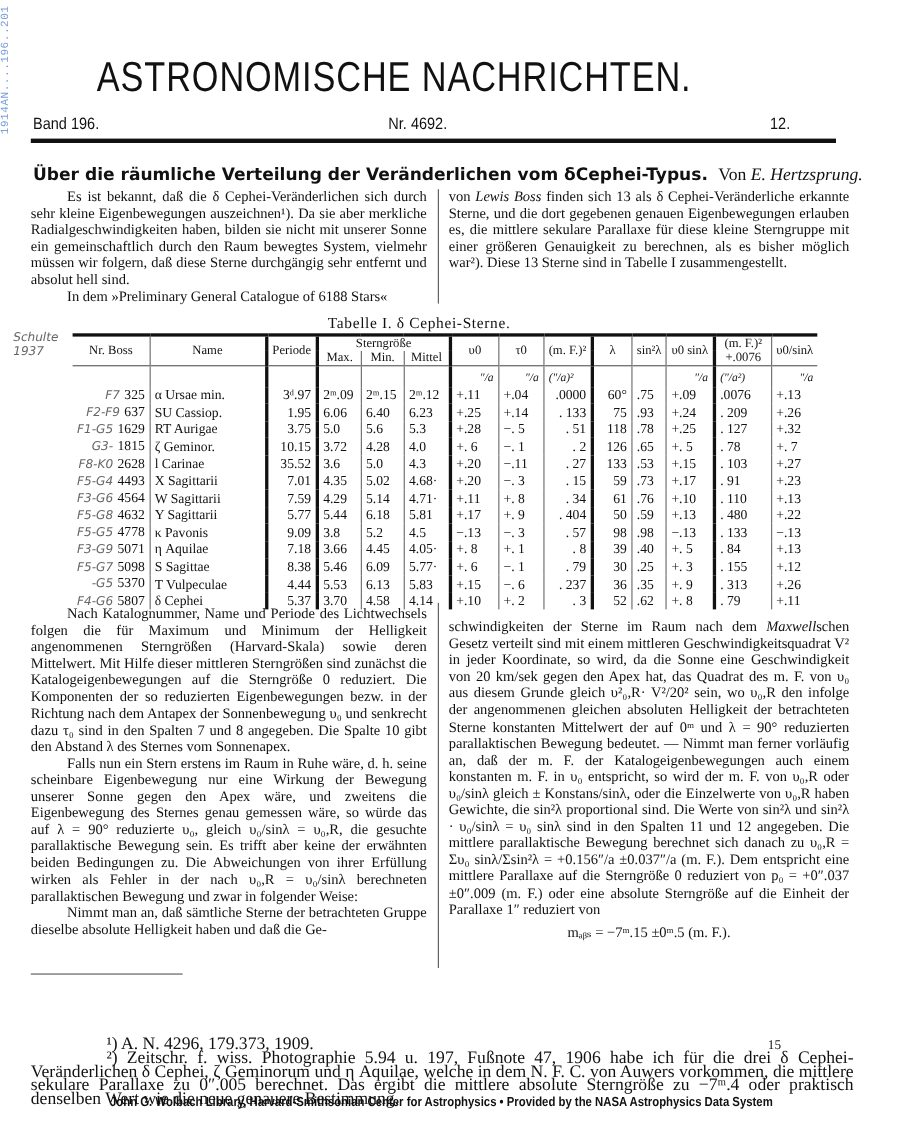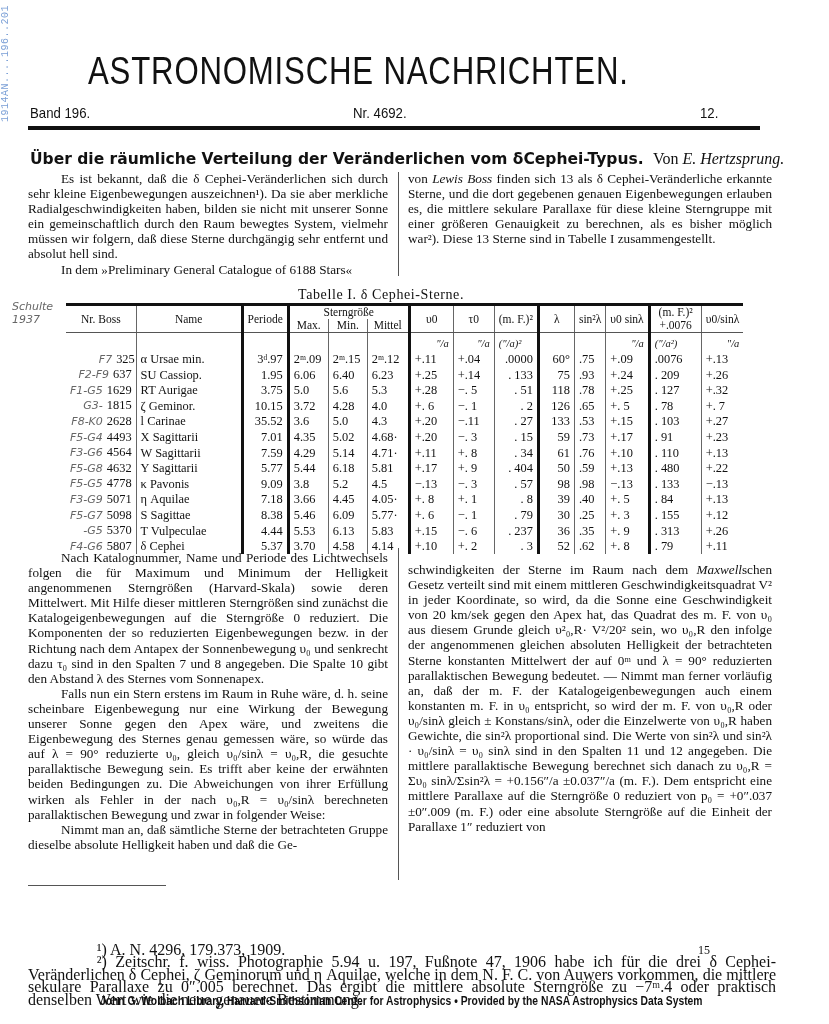--- a/index.html
+++ b/index.html
@@ -94,21 +94,21 @@
       <td class="blh">″/a</td>
       <td class="bl">″/a</td>
       <td class="bl" style="text-align:left;">(″/a)²</td>
       <td class="blh"></td>
         <td class="bl"></td>
       <td class="bl">″/a</td>
       <td class="blh" style="text-align:left;">(″/a²)</td>
       <td class="bl">″/a</td>
     </tr>
   <tr>
-        <td class="num" style="text-align: center; position: relative; left: 16px;"><span class="annot" style="position: static; margin-right: 4px;">F7</span><span>325</span></td>
+        <td class="num" style="text-align: right; position: relative; left: 0px;"><span class="annot" style="position: static; margin-right: 4px;">F7</span><span>325</span></td>
         <td class="bl">α Ursae min.</td>
         <td class="blh num">3ᵈ.97</td>
         <td class="blh">2ᵐ.09</td>
         <td class="bl">2ᵐ.15</td>
         <td class="bl">2ᵐ.12</td>
         <td class="blh">+.11</td>
         <td class="bl">+.04</td>
         <td class="bl num">.0000</td>
         <td class="blh num">60°</td>
         <td class="bl">.75</td>
@@ -312,20 +312,21 @@
 </table>
 
 <div class="col col-left" style="top:550px;">
   <p>Nach Katalognummer, Name und Periode des Lichtwechsels folgen die für Maximum und Minimum der Helligkeit angenommenen Sterngrößen (Harvard-Skala) sowie deren Mittelwert. Mit Hilfe dieser mittleren Sterngrößen sind zunächst die Katalogeigenbewegungen auf die Sterngröße 0 reduziert. Die Komponenten der so reduzierten Eigenbewegungen bezw. in der Richtung nach dem Antapex der Sonnenbewegung υ₀ und senkrecht dazu τ₀ sind in den Spalten 7 und 8 angegeben. Die Spalte 10 gibt den Abstand λ des Sternes vom Sonnenapex.</p>
   <p>Falls nun ein Stern erstens im Raum in Ruhe wäre, d. h. seine scheinbare Eigenbewegung nur eine Wirkung der Bewegung unserer Sonne gegen den Apex wäre, und zweitens die Eigenbewegung des Sternes genau gemessen wäre, so würde das auf λ = 90° reduzierte υ₀, gleich υ₀/sinλ = υ₀,R, die gesuchte parallaktische Bewegung sein. Es trifft aber keine der erwähnten beiden Bedingungen zu. Die Abweichungen von ihrer Erfüllung wirken als Fehler in der nach υ₀,R = υ₀/sinλ berechneten parallaktischen Bewegung und zwar in folgender Weise:</p>
   <p>Nimmt man an, daß sämtliche Sterne der betrachteten Gruppe dieselbe absolute Helligkeit haben und daß die Ge-</p>
 </div>
 <div class="vsep" style="top:548px;height:332px;"></div>
 <div class="col col-right" style="top:550px;margin-top:12px;">
   <p class="noindent"><span>schwindigkeiten der Sterne im Raum nach dem</span> <i>Maxwell</i><span>schen Gesetz verteilt sind mit einem mittleren Geschwindigkeitsquadrat V² in jeder Koordinate, so wird, da die Sonne eine Geschwindigkeit von 20 km/sek gegen den Apex hat, das Quadrat des m. F. von υ₀ aus diesem Grunde gleich υ²₀,R· V²/20² sein, wo υ₀,R den infolge der angenommenen gleichen absoluten Helligkeit der betrachteten Sterne konstanten Mittelwert der auf 0ᵐ und λ = 90° reduzierten parallaktischen Bewegung bedeutet. — Nimmt man ferner vorläufig an, daß der m. F. der Katalogeigenbewegungen auch einem konstanten m. F. in υ₀ entspricht, so wird der m. F. von υ₀,R oder υ₀/sinλ gleich ± Konstans/sinλ, oder die Einzelwerte von υ₀,R haben Gewichte, die sin²λ proportional sind. Die Werte von sin²λ und sin²λ · υ₀/sinλ = υ₀ sinλ sind in den Spalten 11 und 12 angegeben. Die mittlere parallaktische Bewegung berechnet sich danach zu υ₀,R = Συ₀ sinλ/Σsin²λ = +0.156″/a ±0.037″/a (m. F.). Dem entspricht eine mittlere Parallaxe auf die Sterngröße 0 reduziert von p₀ = +0″.037 ±0″.009 (m. F.) oder eine absolute Sterngröße auf die Einheit der Parallaxe 1″ reduziert von</span></p>
+  <p class="formula">mₐᵦₛ = −7ᵐ.15 ±0ᵐ.5 (m. F.).</p>
 </div>
 
 <div class="fn-rule"></div>
 <div class="footnotes">
   <p>¹) A. N. 4296, 179.373, 1909.</p>
   <p>²) Zeitschr. f. wiss. Photographie 5.94 u. 197, Fußnote 47, 1906 habe ich für die drei δ Cephei-Veränderlichen δ Cephei, ζ Geminorum und η Aquilae, welche in dem N. F. C. von Auwers vorkommen, die mittlere sekulare Parallaxe zu 0″.005 berechnet. Das ergibt die mittlere absolute Sterngröße zu −7ᵐ.4 oder praktisch denselben Wert wie die neue genauere Bestimmung.</p>
 </div>
 <div class="pageno">15</div>
 <div class="credit">John G. Wolbach Library, Harvard-Smithsonian Center for Astrophysics • Provided by the NASA Astrophysics Data System</div>
 

